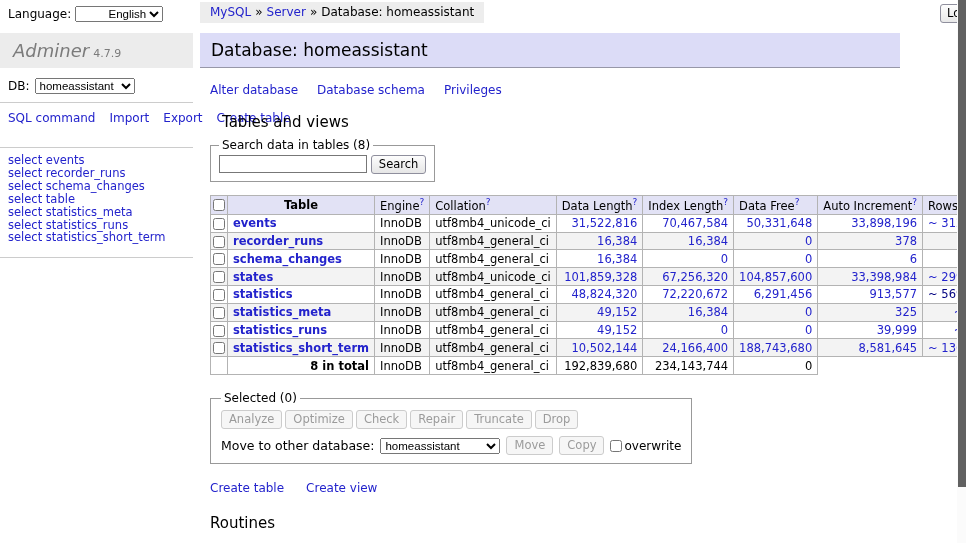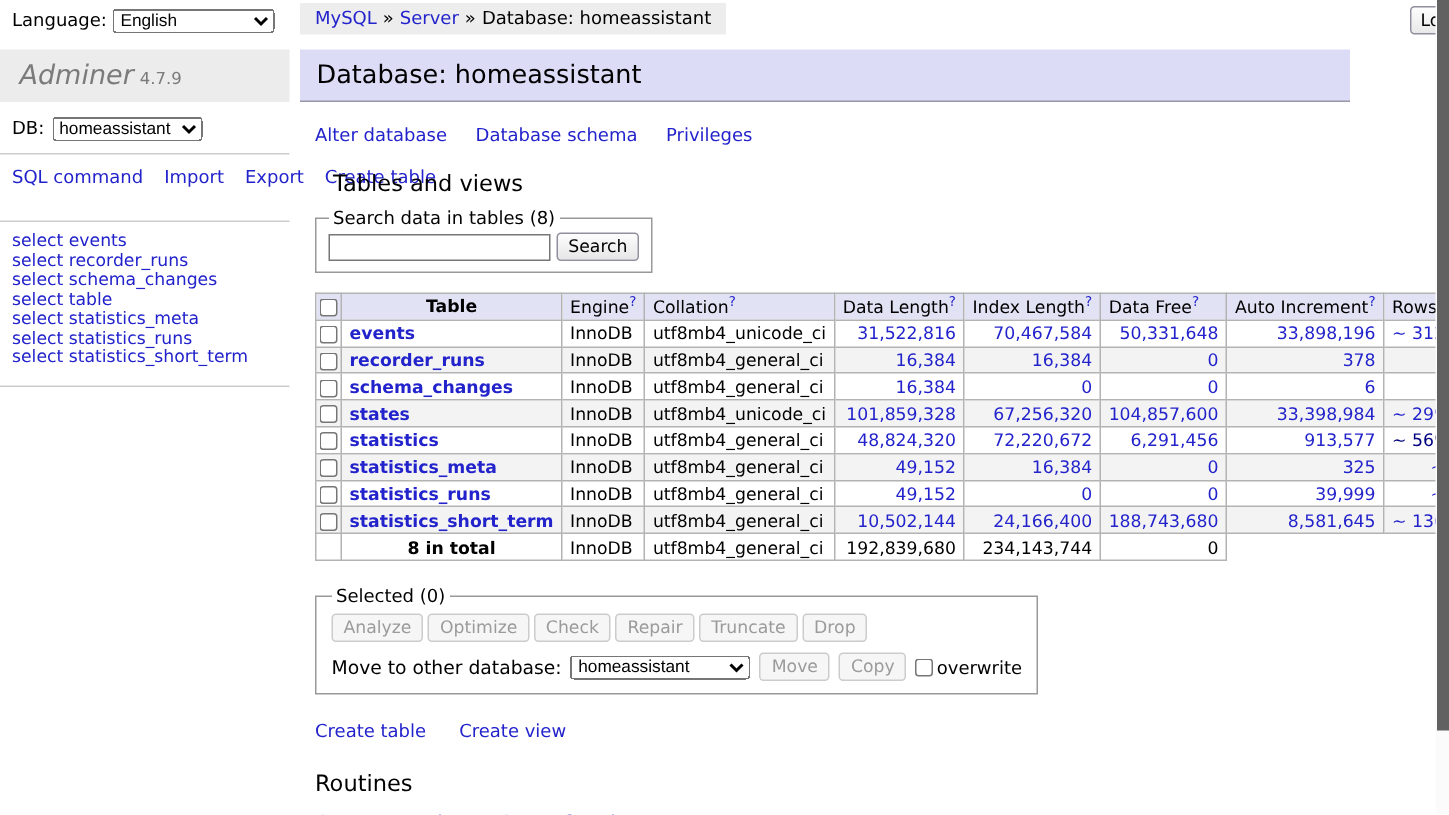--- a/index.html
+++ b/index.html
@@ -3,21 +3,21 @@
 <meta charset="utf-8">
 <style>
   * { margin:0; padding:0; box-sizing:border-box; }
   html,body { width:966px; height:543px; background:#fff; overflow:hidden; }
   body { position:relative; font-family:"DejaVu Sans", sans-serif; font-size:12px; color:#000; }
   a { color:#2323cc; text-decoration:none; cursor:pointer; }
 
   
   #lang-row { position:absolute; top:6px; left:8px; }
   #lang-row label { margin-right:4px; }
-  #lang-row select { width:108px; font-size:11.5px; }
+  #lang-row select { width:88px; font-size:11.5px;text-align:right; }
 
   #breadcrumb { position:absolute; left:200px; top:2px; background:#ededed; padding:3px 10px 4px; white-space:nowrap; }
   #breadcrumb .sep { color:#000; margin:0 4px; }
 
   #logout-btn { position:absolute; top:4px; left:940px; font-size:11.5px; padding:1px 6px 2px;
     background:linear-gradient(#fdfdfd,#e8e8e8); border:1px solid #8f8f9d; border-radius:3px; font-family:inherit; cursor:pointer; }
 
   
   #sidebar { position:absolute; left:0; top:0; width:193px; }
   #logo-band { position:absolute; top:33px; left:0; width:193px; height:35px; background:#ececec; padding:7px 0 0 13px; }
@@ -58,21 +58,21 @@
   tbody tr:nth-child(even) td, tbody tr:nth-child(even) th { background:#f3f3f3; }
   tbody th { text-align:left; background:#fff; }
   sup { font-size:9px; }
   sup a { color:#2323cc; }
   .cb-cell { text-align:center; padding:1px 2px; }
   input[type=checkbox] { width:12px; height:12px; margin:0; vertical-align:middle; }
   .name-cell a { font-weight:bold; }
   .num { text-align:right; color:#2323cc; }
   .num.visited { color:#000080; }
   tfoot td, tfoot th { background:#fff; }
-  tfoot th { text-align:center; }
+  tfoot th { text-align:right; }
   tfoot .num { color:#000; }
   td.noborder { border:none; background:#fff !important; }
 
   
   #selected-fieldset { margin-top:16px; padding:5px 10px 8px; }
   #selected-fieldset .row1 { margin-bottom:7px; }
   #selected-fieldset .row1 .btn { margin-right:3px; }
   #move-row { display:flex; align-items:center; gap:6px; font-size:12.5px; }
   #move-row select { width:120px; font-size:11.5px; }
   #move-row .cb-wrap { display:flex; align-items:center; gap:2px; font-size:12px; }

